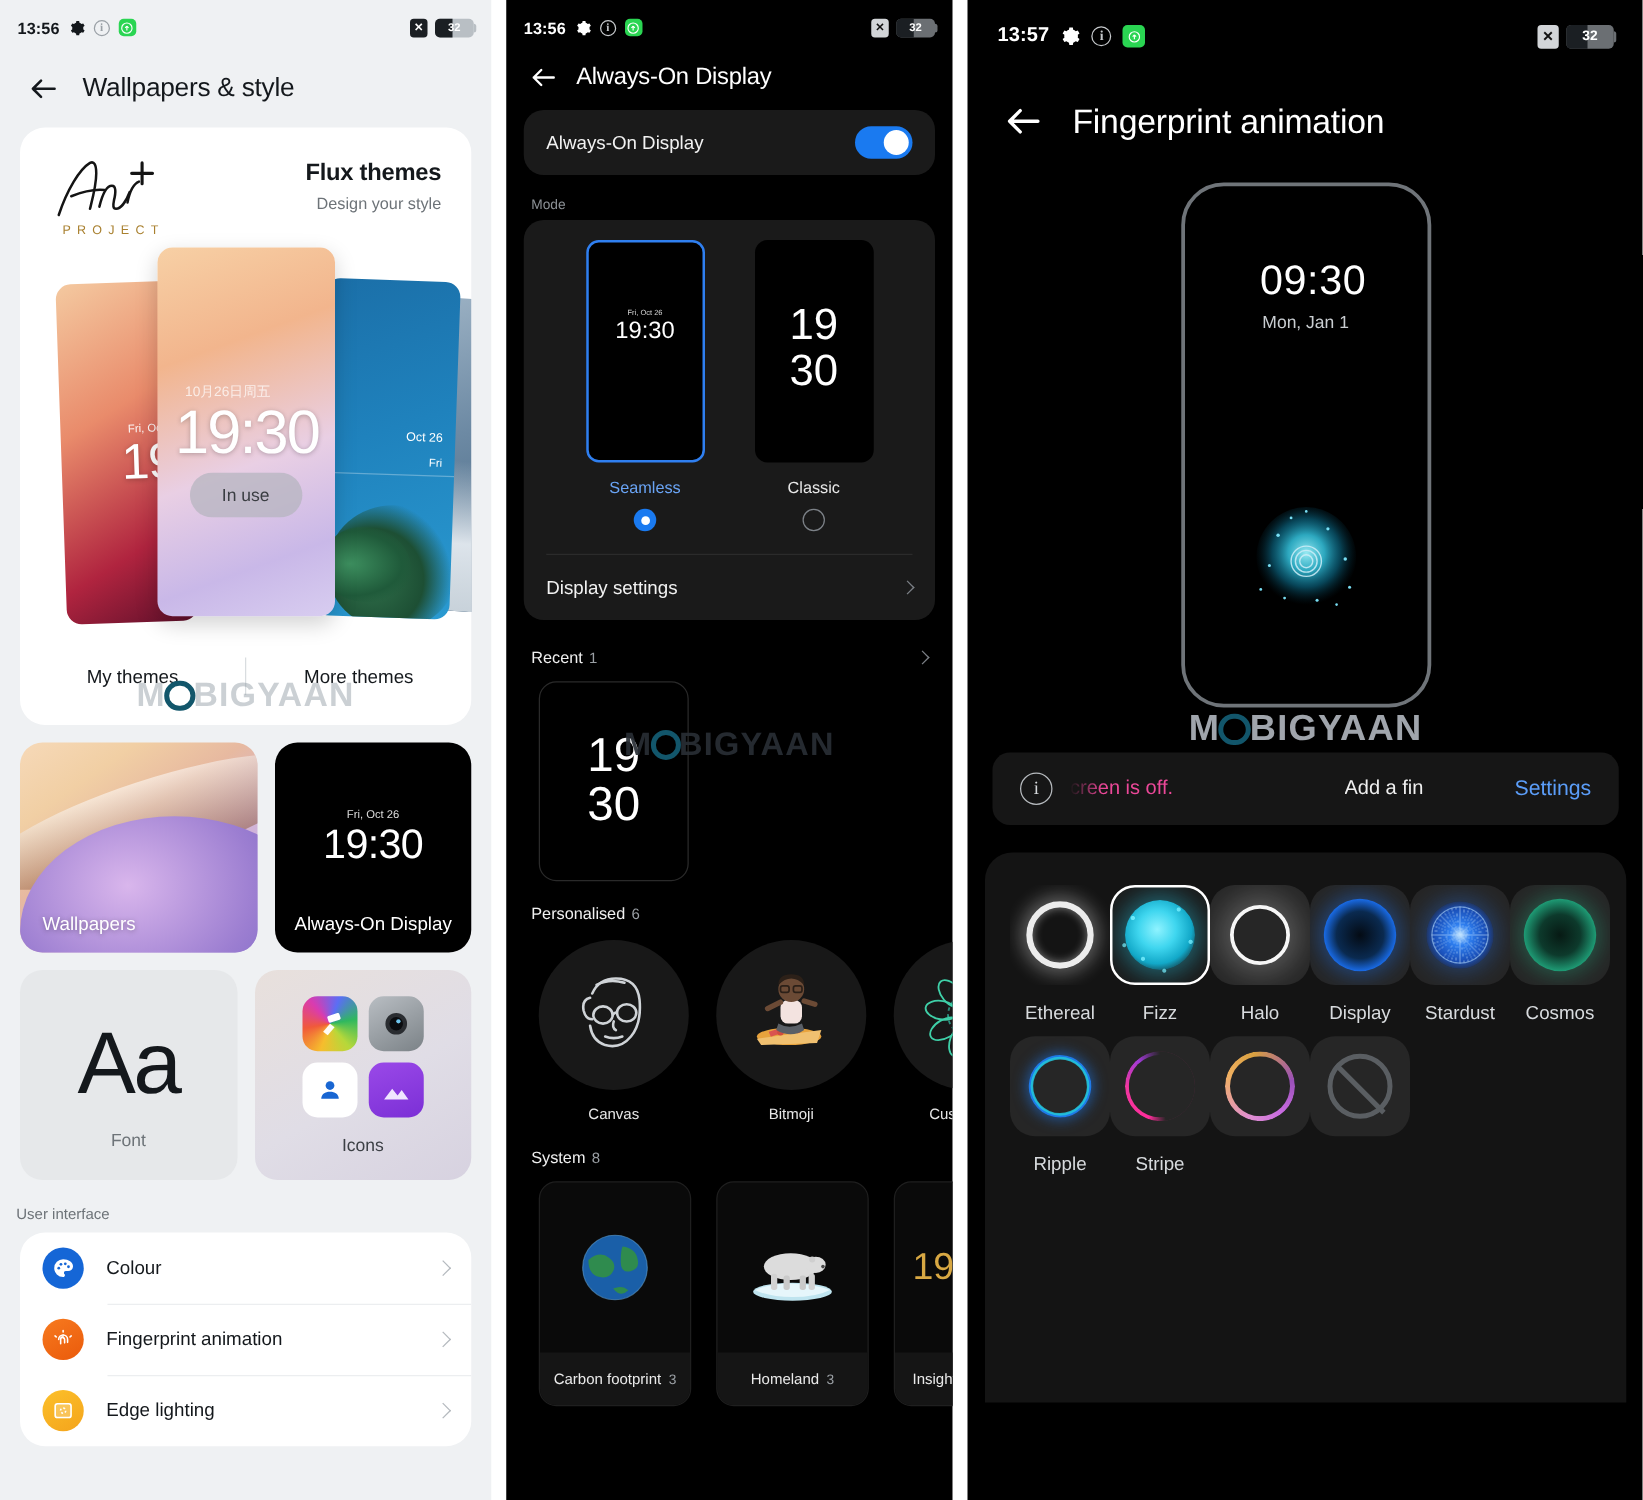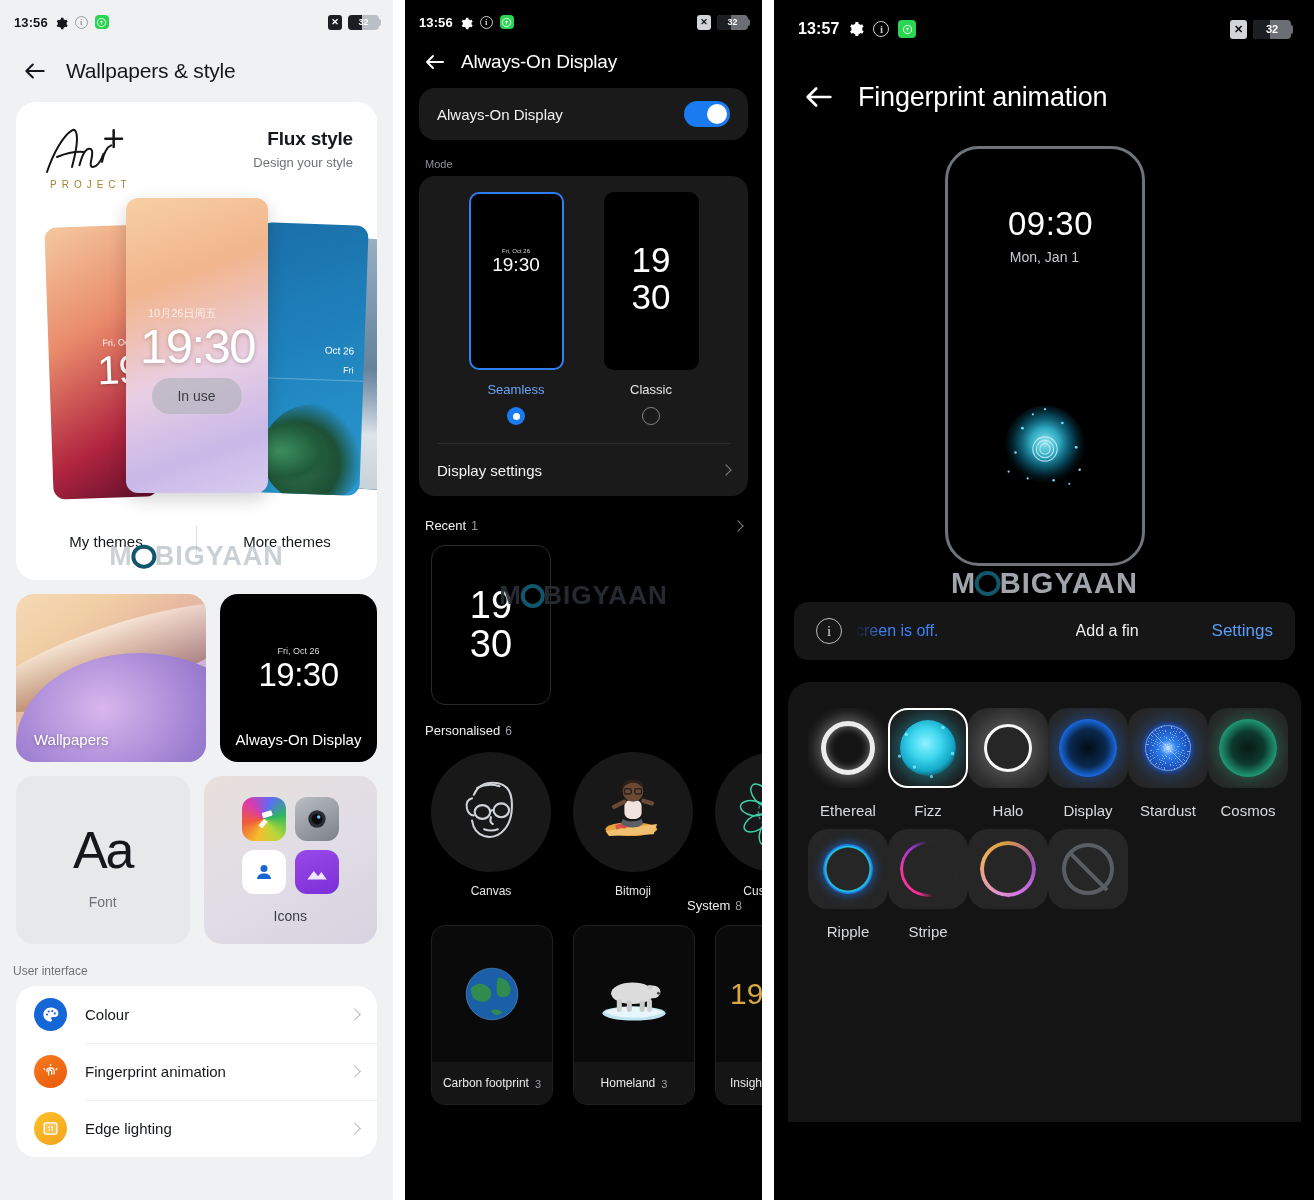--- a/index.html
+++ b/index.html
@@ -127,21 +127,21 @@
         border-radius: 50%; transform: rotate(-18deg); }
   .tile-wall::after { content:""; position:absolute; right:-30%; bottom:-45%; width:130%; height:110%;
         background: radial-gradient(ellipse at 35% 30%, #d9b6ec 0%, #9c7ed1 45%, #6f5fc0 80%); border-radius: 50%; }
   .tile-aod { background: #000; }
   .tile-label { position: absolute; left: 0; right: 0; bottom: 14px; text-align: center; font-size: 15px; color: #fff; z-index: 5; }
   .tile-wall .tile-label { text-align: left; padding-left: 18px; text-shadow: 0 1px 4px rgba(0,0,0,.35); }
   .aod-mini-date { position: absolute; left: 0; right: 0; top: 52px; text-align: center; font-size: 9px; color: #dcdcdc; }
   .aod-mini-time { position: absolute; left: 0; right: 0; top: 62px; text-align: center; font-size: 33px; color: #fff; font-weight: 300; letter-spacing: -.5px; }
 
   .tile-font { background: #e6e8ea; display: flex; flex-direction: column; align-items: center; justify-content: center; }
-  .tile-font .aa { font-size: 52px; color: #14181c; letter-spacing: -2px; margin-top: 10px; text-align: center; }
+  .tile-font .aa { font-size: 70px; color: #14181c; letter-spacing: -2px; margin-top: 10px; text-align: center; }
   .tile-font .lbl { font-size: 14px; color: #6d7378; margin-top: 14px; }
   .tile-icons { background: linear-gradient(150deg,#e8e0dc 0%,#e0dde6 55%,#d7d2e0 100%);
                 display: flex; flex-direction: column; align-items: center; justify-content: center; }
   .icon-grid { display: grid; grid-template-columns: repeat(2,44px); grid-gap: 9px; }
   .mini-icon { width: 44px; height: 44px; border-radius: 12px; display: flex; align-items: center; justify-content: center; }
   .mi-paint { background: conic-gradient(from 200deg,#f6bd2d,#f05a3a,#d93bb0,#5b6ef5,#2fb85e,#b6d83a,#f6bd2d); }
   .mi-cam { background: linear-gradient(150deg,#b9bec3,#7b8287); }
   .mi-contacts { background: #ffffff; }
   .mi-photos { background: linear-gradient(160deg,#9a49e8,#7b2fd6); }
   .tile-icons .lbl { font-size: 14px; color: #3c4045; margin-top: 14px; }
@@ -209,21 +209,21 @@
   .fp-phone { width: 200px; height: 420px; margin: 10px auto 0; border-radius: 34px;
               border: 3px solid #6f7479; background: #000; position: relative; }
   .fp-time { position: absolute; left: 12px; right: 0; top: 56px; text-align: center; font-size: 33px; color: #fff; font-weight: 300; letter-spacing: .5px; }
   .fp-date { position: absolute; left: 0; right: 0; top: 100px; text-align: center; font-size: 14px; color: #c9cdd1; }
   .fizz-big { position: absolute; left: 50%; transform: translateX(-50%); bottom: 62px; width: 104px; height: 104px; }
 
   .fp-banner { margin: 36px 20px 0; height: 58px; background: #161616; border-radius: 14px;
                display: flex; align-items: center; padding: 0 22px; gap: 14px; overflow: hidden; }
   .i-circ { width: 26px; height: 26px; border-radius: 50%; border: 1.7px solid #b6babe; color: #d6d9dc;
             display: flex; align-items: center; justify-content: center; font-size: 15px; font-family: "Liberation Serif", serif; flex-shrink: 0; }
-  .banner-scroll { flex: 1; font-size: 16px; color: #3b82f6; white-space: nowrap;
+  .banner-scroll { flex: 1; font-size: 16px; color: #ec4899; white-space: nowrap;
                    -webkit-mask-image: linear-gradient(90deg, transparent 0, #000 26px, #000 calc(100% - 2px), #000 100%);
                    mask-image: linear-gradient(90deg, transparent 0, #000 26px, #000 100%); }
   .banner-act { font-size: 16px; color: #efefef; white-space: nowrap;
                 -webkit-mask-image: linear-gradient(90deg, #000 0, #000 58%, transparent 100%);
                 mask-image: linear-gradient(90deg, #000 0, #000 58%, transparent 100%); width: 118px; flex-shrink: 0; }
   .banner-settings { font-size: 17px; color: #5b9df8; flex-shrink: 0; margin-left: 4px; }
 
   .fp-grid-wrap { margin: 22px 14px 0; background: #141414; border-radius: 22px 22px 0 0; padding: 26px 20px 0; height: 440px; }
   .fp-grid { display: grid; grid-template-columns: repeat(6, 1fr); row-gap: 10px; }
   .fp-item { display: flex; flex-direction: column; align-items: center; }
@@ -333,21 +333,21 @@
           <svg viewBox="0 0 120 62" fill="none" stroke="#141414" stroke-width="2.4" stroke-linecap="round">
             <path d="M6 58 C14 34, 26 14, 36 8 C40 6, 42 10, 42 18 C42 30, 38 44, 36 52"></path>
             <path d="M18 40 C28 36, 40 33, 50 34"></path>
             <path d="M45 50 C48 38, 52 30, 57 30 C61 30, 61 36, 59 44 C58 49, 58 52, 61 52 C66 52, 71 44, 74 36"></path>
             <path d="M72 46 C74 36, 78 28, 83 26"></path>
             <path d="M76 18 L96 18 M86 8 L86 28" stroke-width="3"></path>
           </svg>
           <div class="pword">PROJECT</div>
         </div>
         <div class="flux-wrap">
-          <div class="flux-title">Flux style</div>
+          <div class="flux-title">Flux themes</div>
           <div class="flux-sub">Design your style</div>
         </div>
       </div>
 
       <div class="wall-fan">
         <div class="fan f4">
             <div class="snow"></div>
           </div>
         <div class="fan f3">
           <div class="f-date">Oct 26</div>
@@ -608,21 +608,21 @@
                 <ellipse cx="50" cy="26" rx="8" ry="14" transform="rotate(280 50 50)"></ellipse>
                 <ellipse cx="50" cy="26" rx="8" ry="14" transform="rotate(320 50 50)"></ellipse>
               </g>
             </g>
           </svg>
         </div>
         <div class="pers-name">Customised</div>
       </div>
     </div>
 
-    <div class="aod-group-head" style="margin-top:0;justify-content:flex-end;">
+    <div class="aod-group-head" style="margin-top:20px;">
       <span class="agh-left">
         <span>System</span><span class="cnt">8</span>
       </span>
     </div>
     <div class="sys-row">
       <div class="sys-card">
         <div class="sys-art">
           <svg width="76" height="76" viewBox="0 0 100 100">
             <circle cx="50" cy="50" r="34" fill="#1a5fa8"></circle>
             <path d="M22 42 q12 -10 22 -2 q8 6 4 14 q-4 8 -14 6 q-12 -2 -12 -18z" fill="#2f8b4e"></path>

